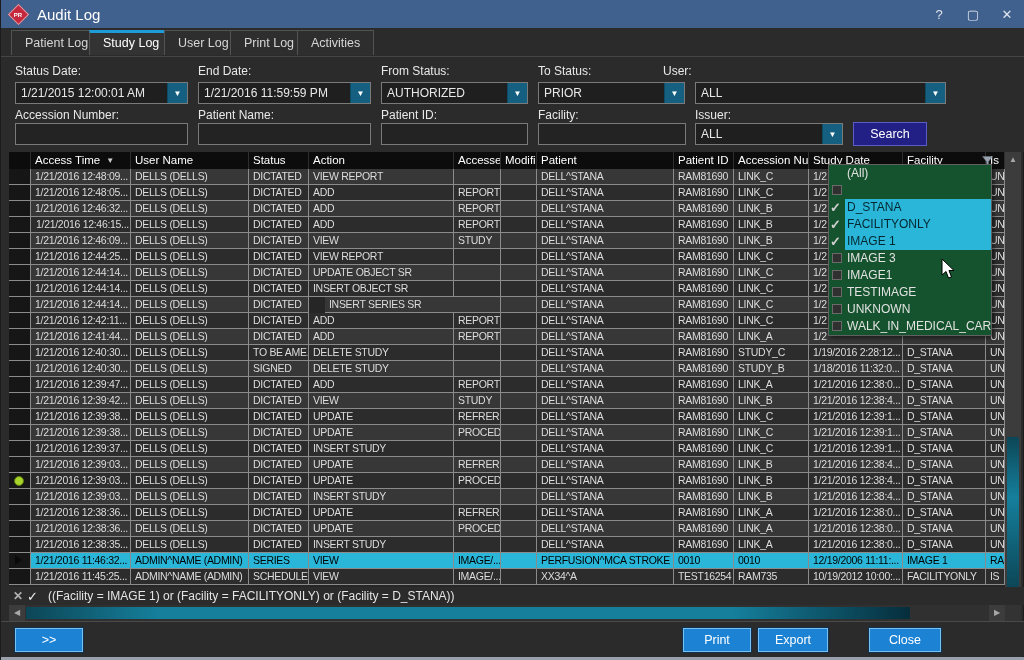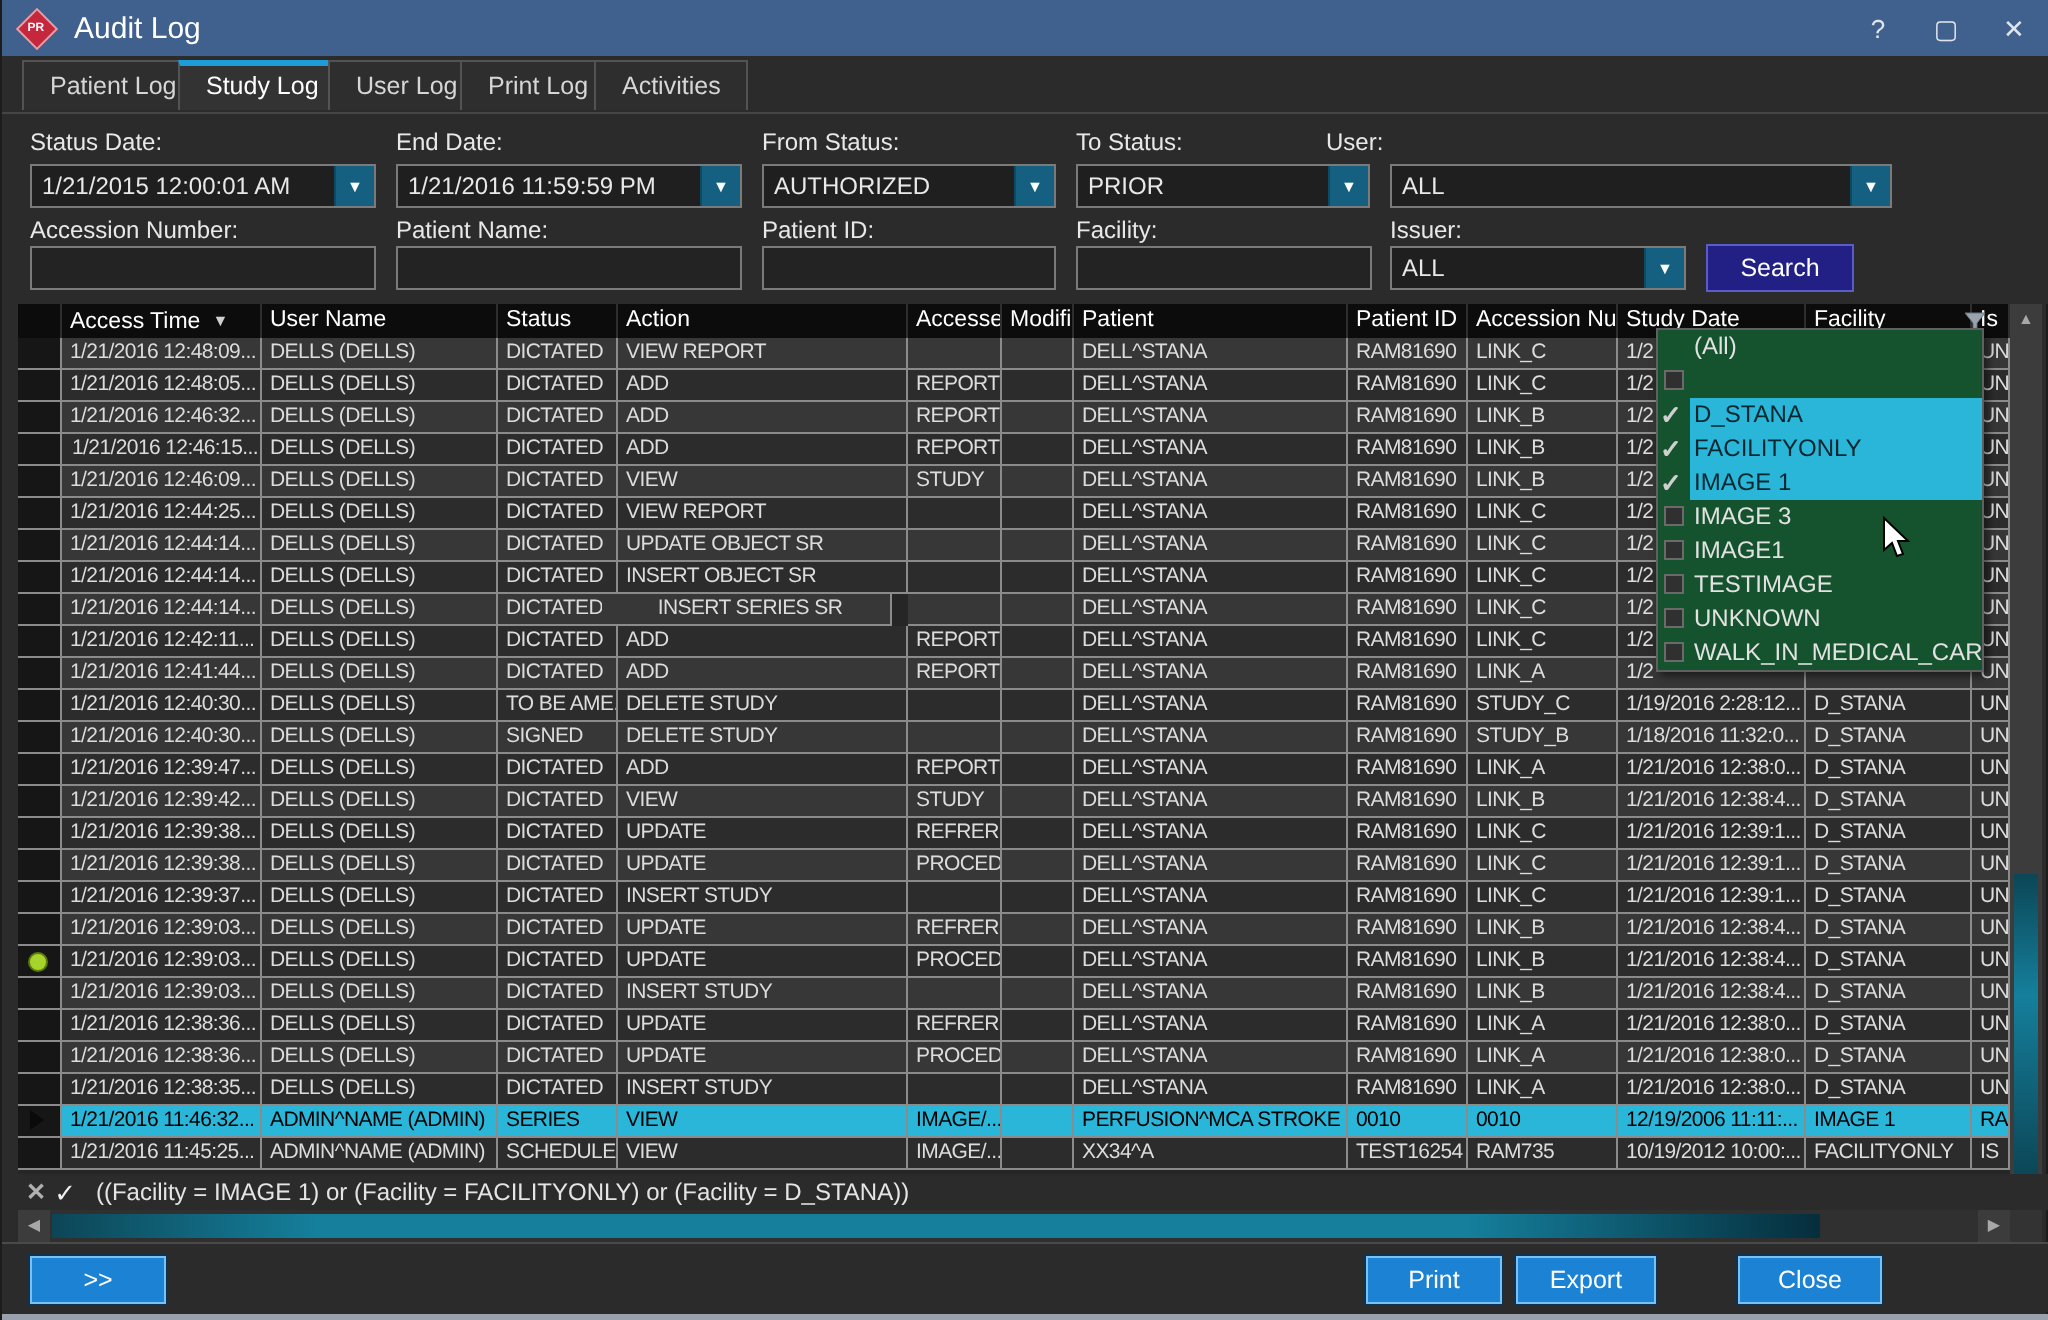--- a/index.html
+++ b/index.html
@@ -282,21 +282,21 @@
           <div class="cell" style="left: 725px; width: 75px;">LINK_C</div>
           <div class="cell" style="left: 800px; width: 94px;">1/2</div>
           <div class="cell" style="left: 894px; width: 83px;"></div>
           <div class="cell" style="left: 977px; width: 19px;">UN</div>
         </div>
         <div class="g-row odd" style="top: 128px;">
           <div class="cell rowhdr" style="left: 0px; width: 22px;"></div>
           <div class="cell" style="left: 22px; width: 100px;">1/21/2016 12:44:14...</div>
           <div class="cell" style="left: 122px; width: 118px;">DELLS (DELLS)</div>
           <div class="cell" style="left: 240px; width: 60px;">DICTATED</div>
-          <div class="cell" style="left: 292px; width: 145px; text-align: center;">INSERT SERIES SR</div>
+          <div class="cell" style="left: 316px; width: 145px;">INSERT SERIES SR</div>
           <div class="cell" style="left: 445px; width: 47px;"></div>
           <div class="cell" style="left: 492px; width: 36px;"></div>
           <div class="cell" style="left: 528px; width: 137px;">DELL^STANA</div>
           <div class="cell" style="left: 665px; width: 60px;">RAM81690</div>
           <div class="cell" style="left: 725px; width: 75px;">LINK_C</div>
           <div class="cell" style="left: 800px; width: 94px;">1/2</div>
           <div class="cell" style="left: 894px; width: 83px;"></div>
           <div class="cell" style="left: 977px; width: 19px;">UN</div>
         </div>
         <div class="g-row even" style="top: 144px;">

